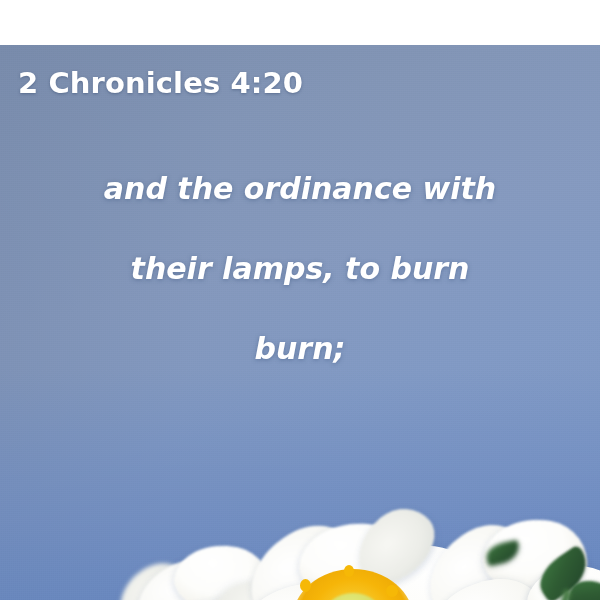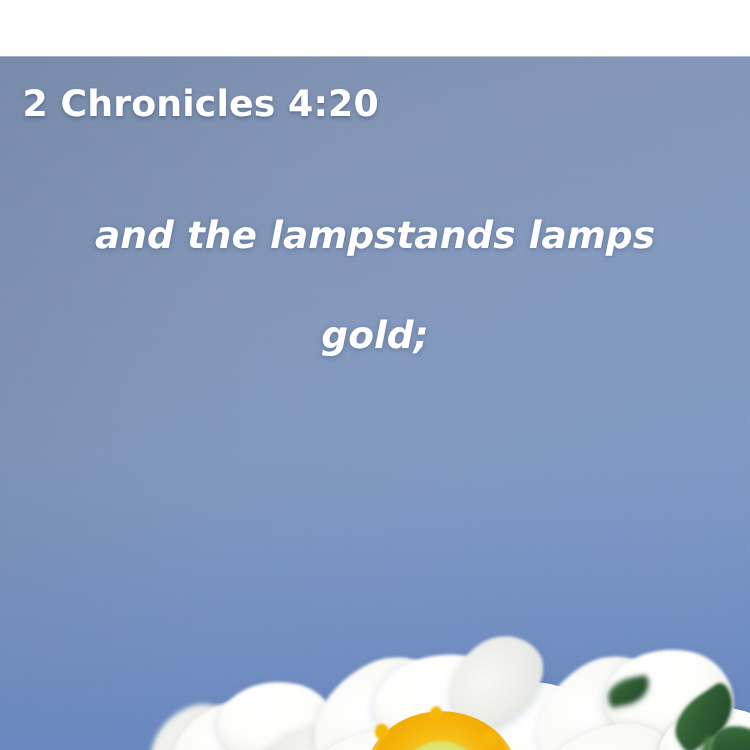--- a/index.html
+++ b/index.html
@@ -199,17 +199,18 @@
     <div class="leaf blur-soft" style="left:570px; top:536px; width:44px; height:30px; transform:rotate(22deg);"></div>
     <div class="leaf blur-med" style="left:486px; top:498px; width:34px; height:20px; transform:rotate(-12deg);"></div>
     <div class="stem blur-med" style="left:558px; top:544px; width:8px; height:44px; transform:rotate(16deg);"></div>
     <div class="leaf blur-heavy" style="left:238px; top:584px; width:40px; height:22px; transform:rotate(8deg);"></div>
 
   </div>
 
   <div class="reference">2 Chronicles 4:20</div>
 
   <div class="verse-body">
-    <span class="verse-line">and the lampstands lamps</span>
-    <span class="verse-line">gold;</span>
+    <span class="verse-line">and the ordinance with</span>
+    <span class="verse-line">their lamps, to burn</span>
+    <span class="verse-line">burn;</span>
   </div>
 
 </div>
 
 </body></html>

